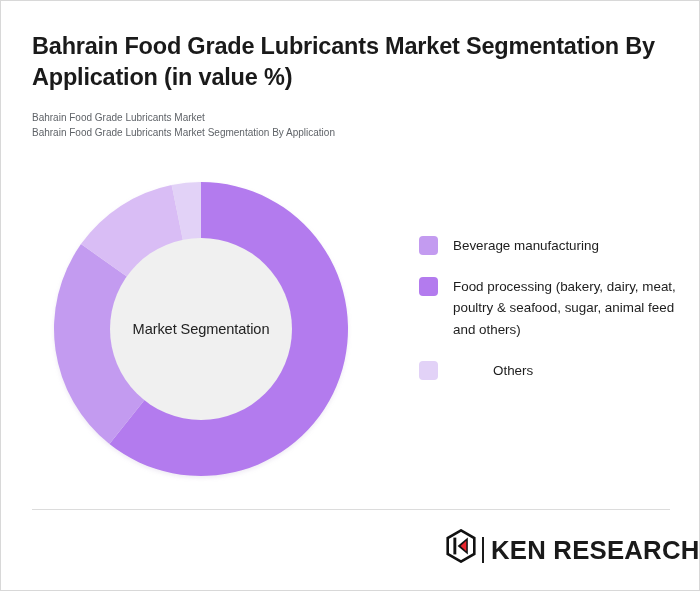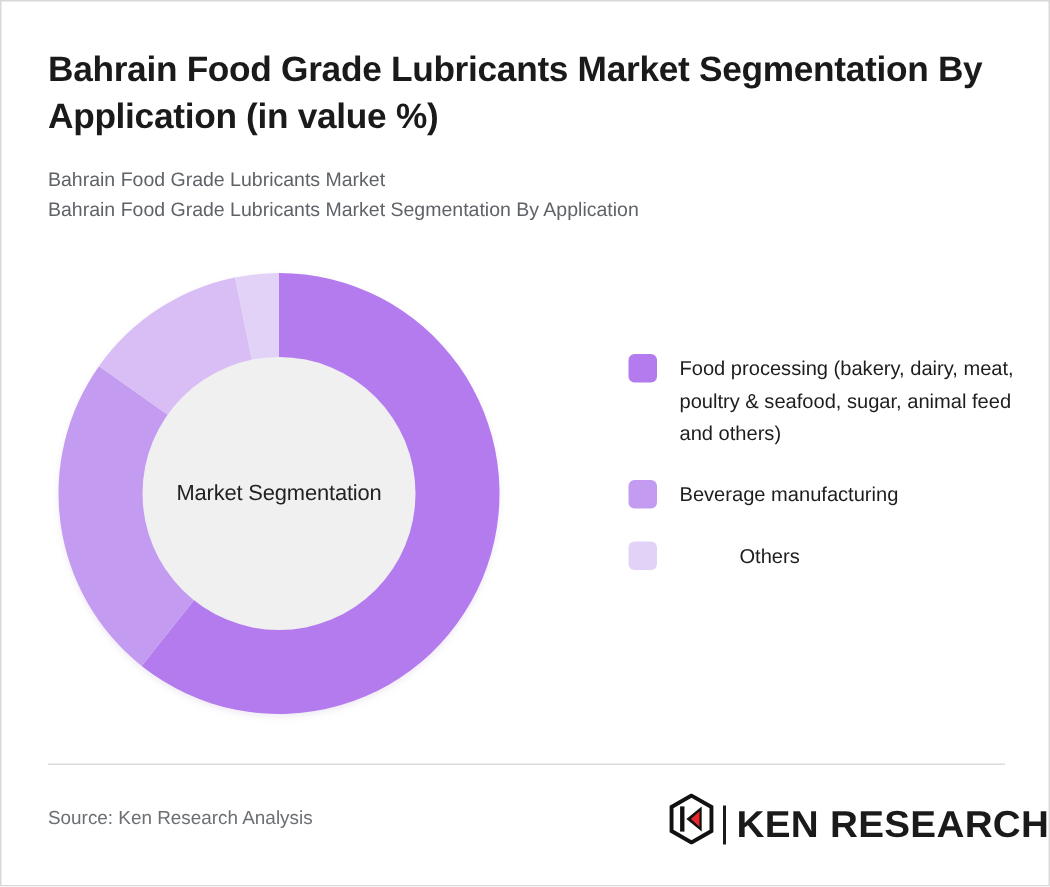--- a/index.html
+++ b/index.html
@@ -35,37 +35,37 @@
     font-weight: bold;
     color: #1a1a1a;
     line-height: 1.32;
     letter-spacing: -0.2px;
     margin: 0;
   }
   .subtitles {
     margin-top: 17px;
   }
   .subtitle {
-    font-size: 13px;
+    font-size: 10px;
     color: #5f6368;
     line-height: 1.52;
     white-space: nowrap;
   }
 
   
   .chart-area {
     position: absolute;
     left: 0;
     top: 168px;
     width: 700px;
     height: 330px;
   }
   .donut-wrap {
     position: absolute;
-    left: 25px;
+    left: 40px;
     top: 0px;
     width: 320px;
     height: 320px;
   }
   .donut-svg {
     display: block;
     filter: drop-shadow(0px 2px 2px rgba(120, 90, 160, 0.13));
   }
   .donut-center-label {
     position: absolute;
@@ -179,36 +179,35 @@
           </g>
         <circle cx="160" cy="160" r="91" fill="#f0f0f0"></circle>
       </svg>
       <div class="donut-center-label">
         <span>Market Segmentation</span>
       </div>
     </div>
 
     <div class="legend" id="legend">
         <div class="legend-item">
+          <span class="legend-swatch" style="background: rgb(195, 155, 240);"></span>
+          <span class="legend-label">Beverage manufacturing</span>
+        </div>
+        <div class="legend-item">
           <span class="legend-swatch" style="background: rgb(179, 123, 238);"></span>
           <span class="legend-label">Food processing (bakery, dairy, meat, poultry &amp; seafood, sugar, animal feed and others)</span>
-        </div>
-        <div class="legend-item">
-          <span class="legend-swatch" style="background: rgb(195, 155, 240);"></span>
-          <span class="legend-label">Beverage manufacturing</span>
         </div>
         <div class="legend-item">
           <span class="legend-swatch" style="background: rgb(226, 210, 247);"></span>
           <span class="legend-label">Others</span>
         </div>
       </div>
   </div>
 
   <div class="footer-rule"></div>
-  <div class="source-note">Source: Ken Research Analysis</div>
 
   <div class="brand">
     <svg class="brand-mark" width="30" height="34" viewBox="0 0 30 34">
       <polygon points="15,1.4 28.3,9 28.3,25 15,32.6 1.7,25 1.7,9" fill="#ffffff" stroke="#111111" stroke-width="2.6"></polygon>
       <rect x="7.4" y="8.6" width="2.9" height="16.8" fill="#111111"></rect>
       <polygon points="11.6,17 21.8,8.6 21.8,25.4" fill="#111111"></polygon>
       <polygon points="14.6,17 20.3,11.8 20.3,22.2" fill="#E8262D"></polygon>
     </svg>
     <div class="brand-divider"></div>
     <div class="brand-text">KEN RESEARCH</div>

